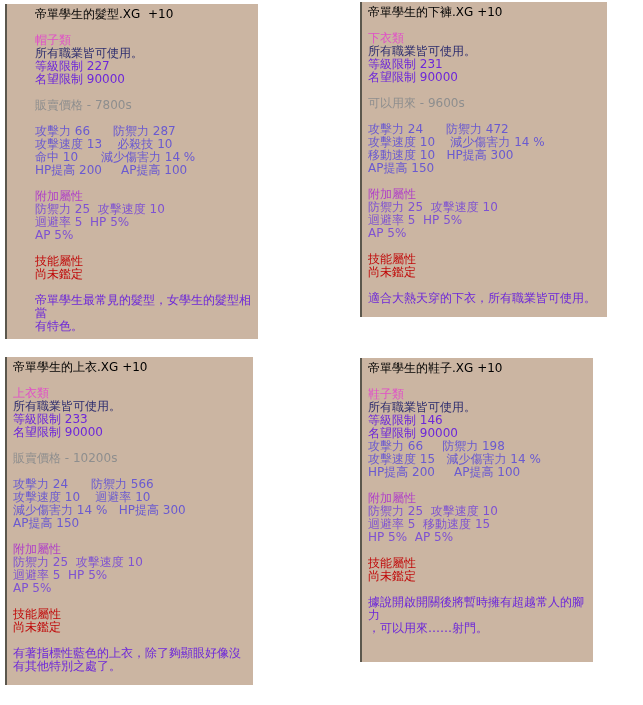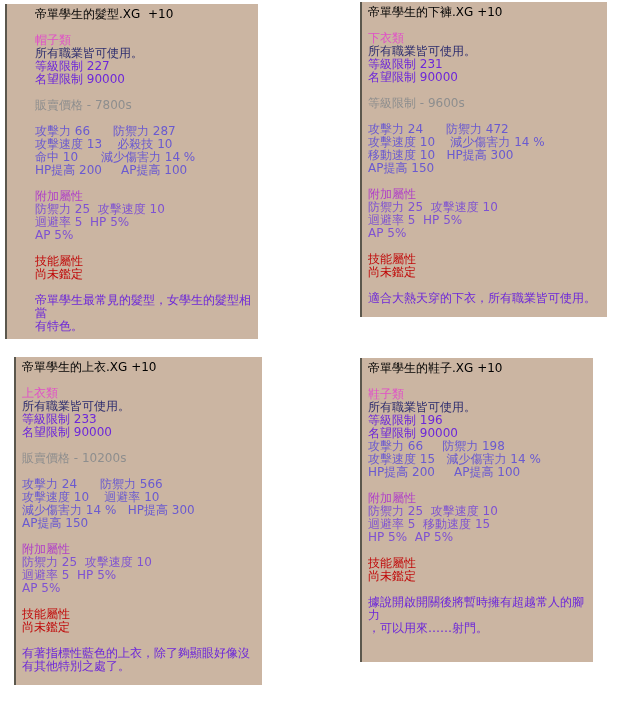--- a/index.html
+++ b/index.html
@@ -24,21 +24,21 @@
     border-left: 2px solid #5b574d;
     box-sizing: border-box;
     padding: 4px 6px 4px 6px;
     font-size: 12px;
     line-height: 13px;
     color: #000000;
     overflow: hidden;
   }
   .panel-1 { left: 5px;   top: 4px;   width: 253px; height: 335px; padding-left: 28px; }
   .panel-2 { left: 360px; top: 2px;   width: 247px; height: 315px; }
-  .panel-3 { left: 14px;   top: 357px; width: 248px; height: 328px; }
+  .panel-3 { left: 5px;   top: 357px; width: 248px; height: 328px; }
   .panel-4 { left: 360px; top: 358px; width: 233px; height: 304px; }
 
   .line { white-space: pre-wrap; }
   .title        { color: #000000; margin-bottom: 13px; }
   .category     { color: #e050c8; }
   .job          { color: #2c2c6e; }
   .level, .fame { color: #6d28d9; }
   .price        { color: #8e8e8e; margin: 13px 0 13px 0; }
   .main-stats   { color: #6a5ad0; white-space: pre-wrap; }
   .bonus-header { color: #b040c8; margin-top: 13px; }
@@ -72,21 +72,21 @@
     <div class="line desc">帝單學生最常見的髮型，女學生的髮型相當
 有特色。</div>
   </div>
 
   <div class="panel panel-2">
     <div class="line title">帝單學生的下褲.XG +10</div>
     <div class="line category">下衣類</div>
     <div class="line job">所有職業皆可使用。</div>
     <div class="line level">等級限制 231</div>
     <div class="line fame">名望限制 90000</div>
-    <div class="line price">等級限制 - 9600s</div>
+    <div class="line price">可以用來 - 9600s</div>
     <div class="line main-stats">攻擊力 24      防禦力 472
 攻擊速度 10    減少傷害力 14 %
 移動速度 10   HP提高 300
 AP提高 150</div>
     <div class="line bonus-header">附加屬性</div>
     <div class="line bonus-stats">防禦力 25  攻擊速度 10
 迴避率 5  HP 5%
 AP 5%</div>
     <div class="line skill-header">技能屬性</div>
     <div class="line skill-status">尚未鑑定</div>
@@ -111,21 +111,21 @@
     <div class="line skill-header">技能屬性</div>
     <div class="line skill-status">尚未鑑定</div>
     <div class="line desc">有著指標性藍色的上衣，除了夠顯眼好像沒
 有其他特別之處了。</div>
   </div>
 
   <div class="panel panel-4">
     <div class="line title">帝單學生的鞋子.XG +10</div>
     <div class="line category">鞋子類</div>
     <div class="line job">所有職業皆可使用。</div>
-    <div class="line level">等級限制 196</div>
+    <div class="line level">等級限制 146</div>
     <div class="line fame">名望限制 90000</div>
     <div class="line main-stats">攻擊力 66     防禦力 198
 攻擊速度 15   減少傷害力 14 %
 HP提高 200     AP提高 100</div>
     <div class="line bonus-header">附加屬性</div>
     <div class="line bonus-stats">防禦力 25  攻擊速度 10
 迴避率 5  移動速度 15
 HP 5%  AP 5%</div>
     <div class="line skill-header">技能屬性</div>
     <div class="line skill-status">尚未鑑定</div>

